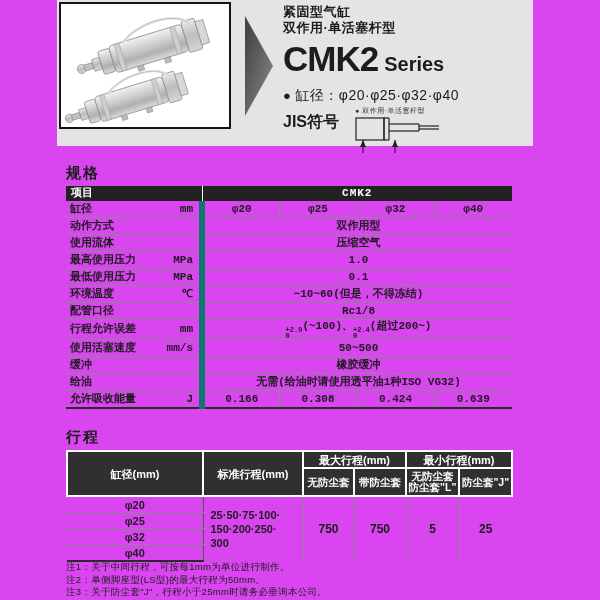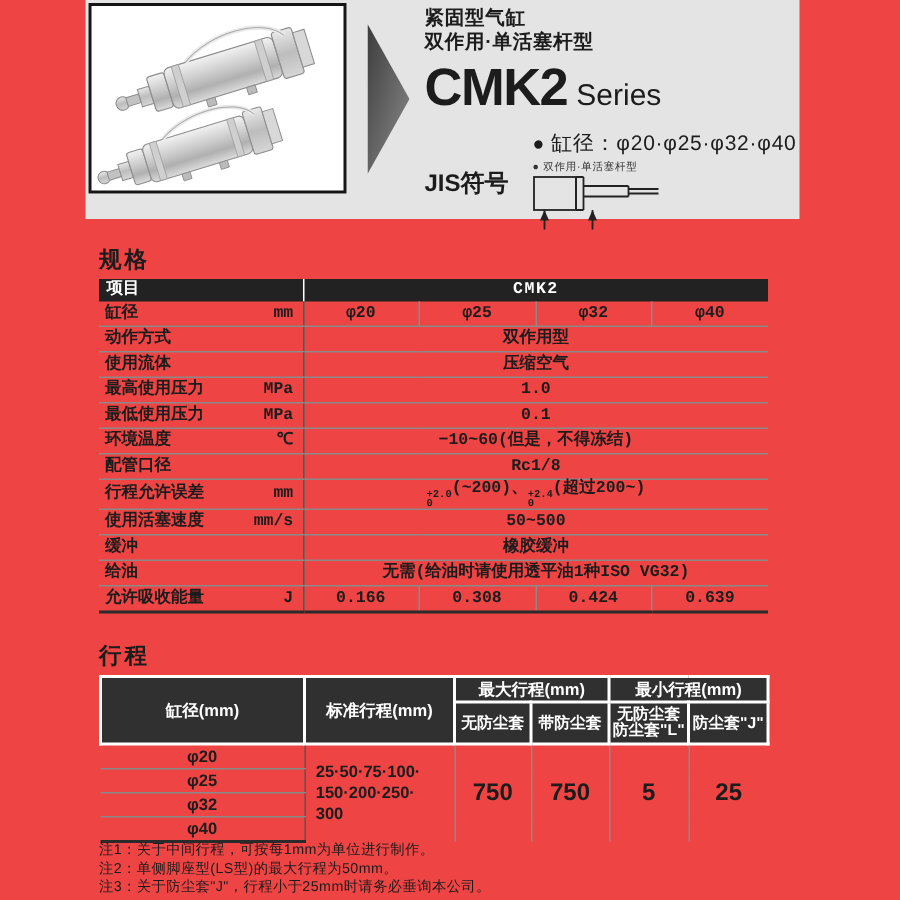--- a/index.html
+++ b/index.html
@@ -2,32 +2,32 @@
 <html><head>
 <meta charset="utf-8">
 <style>
   html,body { margin:0; padding:0; }
   body {
     width:600px; height:600px; background:#ffffff;
     font-family:"Liberation Sans","DejaVu Sans",sans-serif;
     color:#1c1c1c;
     -webkit-font-smoothing:antialiased;
   }
-  .page { position:relative; width:600px; height:600px; overflow:hidden; background:#ef4444; }
+  .page { position:relative; width:600px; height:600px; overflow:hidden; background:#d946ef; }
 
   
   .header-strip { position:absolute; left:57px; top:0; width:476px; height:146px; background:#e4e4e4; }
   .product-box { position:absolute; left:2px; top:2px; width:172px; height:127px; background:#fff; border:2px solid #151515; box-sizing:border-box; overflow:hidden; }
   .hdr-arrow { position:absolute; left:188px; top:16px; width:28px; height:100px; }
   .hdr-text { position:absolute; left:226px; top:4px; width:248px; }
   .hdr-sub { font-size:13px; font-weight:700; line-height:16px; letter-spacing:0.5px; }
   .hdr-series { margin-top:3px; white-space:nowrap; }
   .hdr-series .big { font-size:35px; font-weight:700; letter-spacing:-1px; }
-  .hdr-series .suffix { font-size:20px; font-weight:400; margin-left:6px;text-align:center; }
-  .hdr-bore { margin-top:8px; font-size:14px; white-space:nowrap; letter-spacing:0.5px;text-align:right; }
+  .hdr-series .suffix { font-size:20px; font-weight:700; margin-left:6px;text-align:center; }
+  .hdr-bore { margin-top:8px; font-size:14px; white-space:nowrap; letter-spacing:0.5px; }
   .hdr-bore .bullet { font-size:13px; margin-right:4px; }
   .jis-row { position:absolute; left:226px; top:106px; width:250px; }
   .jis-label { position:absolute; left:0; top:6px; font-size:16px; font-weight:700; }
   .jis-sym { position:absolute; left:72px; top:0; }
   .jis-caption { font-size:7px; color:#333; letter-spacing:0.5px; margin-bottom:1px; }
 
   
   .sec-title { position:absolute; left:66px; font-size:15px; font-weight:700; letter-spacing:2px; }
   .sec-title.spec { top:164px; }
   .sec-title.stroke { top:428px; }
@@ -35,21 +35,21 @@
   
   table { border-collapse:collapse; table-layout:fixed; }
   .spec-table { position:absolute; left:66px; top:186px; width:446px; font-size:11px; }
   .spec-table td { height:16px; padding:0; line-height:13px;font-family:Liberation Mono, monospace; }
   .spec-table .th-item, .spec-table .th-model {
     background:#222222; color:#fff; font-weight:700; height:15px;
   }
   .spec-table .th-item { text-align:left; padding-left:5px; border-right:1px solid #fff; }
   .spec-table .th-model { text-align:center; letter-spacing:1px; }
   .spec-table td.lbl {
-    font-weight:700; border-bottom:1px solid #8a8a8a; border-right:1px solid #0f766e;text-align:right;
+    font-weight:700; border-bottom:1px solid #8a8a8a; border-right:6px solid #0f766e;text-align:right;
   }
   .spec-table td.lbl .in { display:flex; justify-content:space-between; padding:0 6px 0 4px; }
   .spec-table td.val { text-align:center; font-weight:700; border-bottom:1px solid #8a8a8a; }
   .spec-table td.val.cdiv { border-right:1px solid #8a8a8a; }
   .spec-table td.val.last { border-right:none; }
   .spec-table tr.bottom td { border-bottom:2px solid #2a2a2a; }
   .stack { display:inline-flex; flex-direction:column; vertical-align:-3px; font-size:7px; line-height:6px; font-weight:700; }
   .stack span { text-align:left; }
 
   
@@ -57,21 +57,21 @@
   .stroke-table th {
     background:#303030; color:#fff; font-weight:700;
     border:2px solid #fff; padding:0; line-height:12px;
   }
   .stroke-table thead tr.grp th { height:15px;margin-top:44px; }
   .stroke-table thead tr.sub th { height:26px; font-size:10.5px; }
   .stroke-table th.small2 { font-size:9.5px; line-height:11px; }
   .stroke-table td { padding:0; height:15px; font-weight:700; }
   .stroke-table td.bore { text-align:center; border-bottom:1px solid #8a8a8a; border-right:1px solid #555; }
   .stroke-table td.std { vertical-align:middle; padding-left:7px; line-height:14px; border-right:1px solid #8a8a8a; }
-  .stroke-table td.num { text-align:center; vertical-align:middle; font-size:16px; border-right:1px solid #8a8a8a; }
+  .stroke-table td.num { text-align:center; vertical-align:middle; font-size:12px; border-right:1px solid #8a8a8a; }
   .stroke-table td.num.last { border-right:none; }
   .stroke-table tr.lastrow td { border-bottom:2px solid #2a2a2a; }
 
   
   .notes { position:absolute; left:66px; top:561px; font-size:9.5px; line-height:12.5px; letter-spacing:0.3px; }
 </style>
 </head>
 <body>
 
 <div class="page">
@@ -260,21 +260,21 @@
       <td class="lbl">
             <div class="in">
               <span>行程允许误差</span>
               <span>mm</span>
             </div>
           </td>
       <td class="val last" colspan="4">
         <span class="stack">
               <span>+2.0</span>
               <span>0</span>
-            </span><span>(~200)、</span><span class="stack">
+            </span><span>(~100)、</span><span class="stack">
               <span>+2.4</span>
               <span>0</span>
             </span><span>(超过200~)</span>
       </td>
     </tr>
     <tr>
       <td class="lbl">
             <div class="in">
               <span>使用活塞速度</span>
               <span>mm/s</span>

